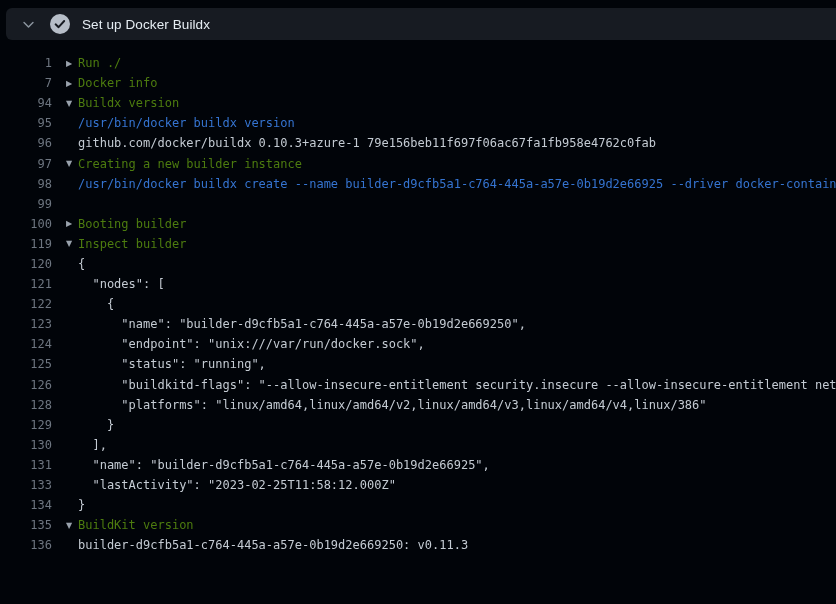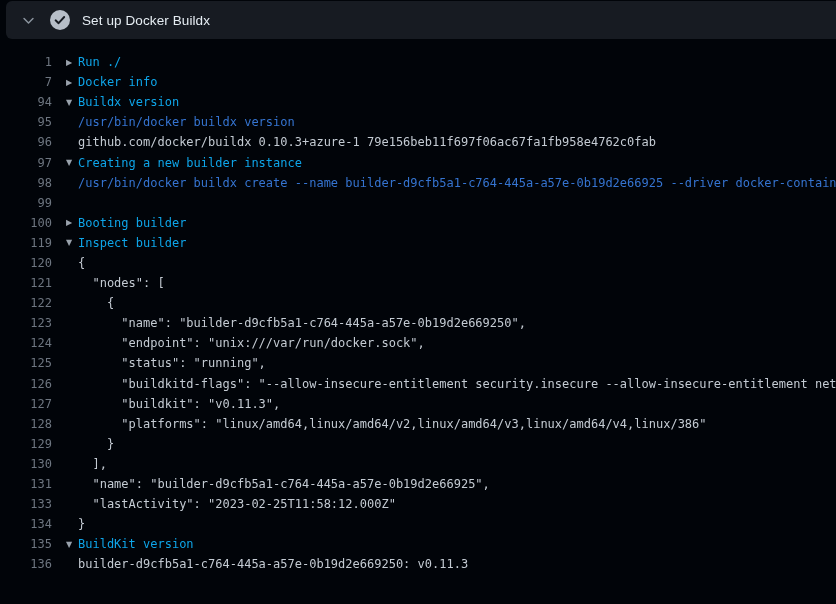--- a/index.html
+++ b/index.html
@@ -3,22 +3,22 @@
 <meta charset="utf-8">
 <style>
   * { margin: 0; padding: 0; box-sizing: border-box; }
   html, body {
     width: 836px; height: 604px;
     background: #010409;
     overflow: hidden;
     font-family: "Liberation Sans", sans-serif;
   }
   .step-header {
-    margin: 1px 0 0 6px;
-    height: 38px;
+    margin: 8px 0 0 6px;
+    height: 32px;
     background: #171b22;
     border-radius: 6px 0 0 6px;
     display: flex;
     align-items: center;
     padding-left: 14px;
     cursor: pointer;
   }
   .chev-wrap {
     width: 16px; height: 16px;
     display: flex; align-items: center; justify-content: center;
@@ -60,21 +60,21 @@
     display: inline-block;
     width: 12px;
     margin-left: 14px;
     flex: 0 0 auto;
     font-family: "DejaVu Sans", sans-serif;
     font-size: 8px;
     color: #99a2ac;
     text-align: left;
   }
   .log-line .txt { color: #c4cbd3; }
-  .log-line.group .txt { color: #0ea5e9; cursor: pointer; }
+  .log-line.group .txt { color: #4d7c0f; cursor: pointer; }
   .log-line.command .txt { color: #3574d1; text-align: right; }
 </style>
 </head>
 <body>
 
 <div class="step-header">
   <span class="chev-wrap">
     <svg width="13" height="13" viewBox="0 0 16 16">
       <path d="M2.5 5.5 L8 11 L13.5 5.5" fill="none" stroke="#8b949e" stroke-width="1.8" stroke-linecap="round" stroke-linejoin="round"></path>
     </svg>
@@ -100,21 +100,20 @@
       <div class="log-line output"><a class="num">99</a><span class="arrow"></span></div>
       <div class="log-line group"><a class="num">100</a><span class="arrow">▶</span><span class="txt">Booting builder</span></div>
       <div class="log-line group"><a class="num">119</a><span class="arrow">▼</span><span class="txt">Inspect builder</span></div>
       <div class="log-line output"><a class="num">120</a><span class="arrow"></span><span class="txt">{</span></div>
       <div class="log-line output"><a class="num">121</a><span class="arrow"></span><span class="txt">  "nodes": [</span></div>
       <div class="log-line output"><a class="num">122</a><span class="arrow"></span><span class="txt">    {</span></div>
       <div class="log-line output"><a class="num">123</a><span class="arrow"></span><span class="txt">      "name": "builder-d9cfb5a1-c764-445a-a57e-0b19d2e669250",</span></div>
       <div class="log-line output"><a class="num">124</a><span class="arrow"></span><span class="txt">      "endpoint": "unix:///var/run/docker.sock",</span></div>
       <div class="log-line output"><a class="num">125</a><span class="arrow"></span><span class="txt">      "status": "running",</span></div>
       <div class="log-line output"><a class="num">126</a><span class="arrow"></span><span class="txt">      "buildkitd-flags": "--allow-insecure-entitlement security.insecure --allow-insecure-entitlement network.host",</span></div>
-      <div class="log-line output"><a class="num">127</a><span class="arrow"></span><span class="txt">      "buildkit": "v0.11.3",</span></div>
       <div class="log-line output"><a class="num">128</a><span class="arrow"></span><span class="txt">      "platforms": "linux/amd64,linux/amd64/v2,linux/amd64/v3,linux/amd64/v4,linux/386"</span></div>
       <div class="log-line output"><a class="num">129</a><span class="arrow"></span><span class="txt">    }</span></div>
       <div class="log-line output"><a class="num">130</a><span class="arrow"></span><span class="txt">  ],</span></div>
       <div class="log-line output"><a class="num">131</a><span class="arrow"></span><span class="txt">  "name": "builder-d9cfb5a1-c764-445a-a57e-0b19d2e66925",</span></div>
       <div class="log-line output"><a class="num">133</a><span class="arrow"></span><span class="txt">  "lastActivity": "2023-02-25T11:58:12.000Z"</span></div>
       <div class="log-line output"><a class="num">134</a><span class="arrow"></span><span class="txt">}</span></div>
       <div class="log-line group"><a class="num">135</a><span class="arrow">▼</span><span class="txt">BuildKit version</span></div>
       <div class="log-line output"><a class="num">136</a><span class="arrow"></span><span class="txt">builder-d9cfb5a1-c764-445a-a57e-0b19d2e669250: v0.11.3</span></div>
     </div>
 </div>

